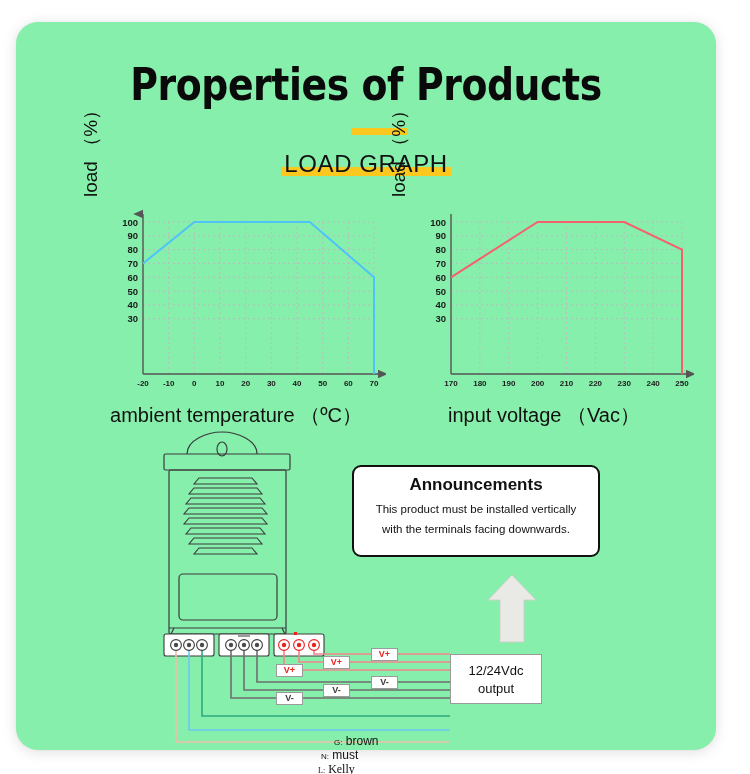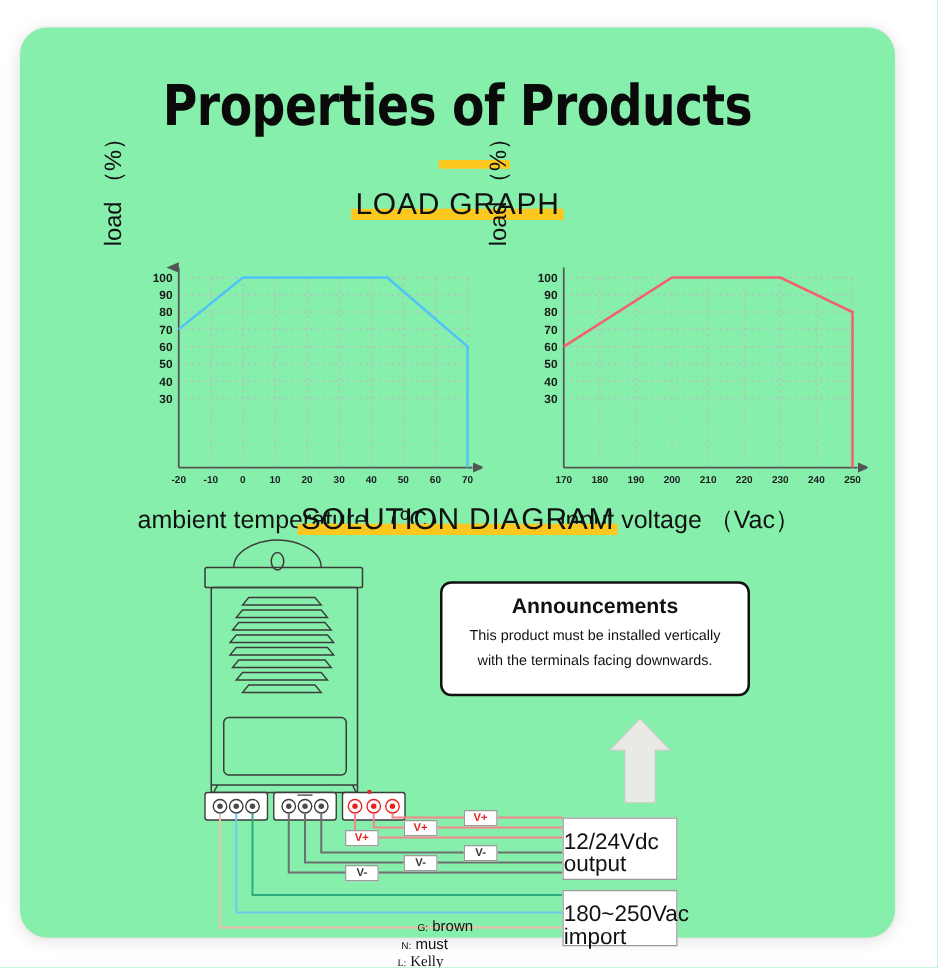--- a/index.html
+++ b/index.html
@@ -76,22 +76,22 @@
   .ann-line{
     position:absolute;left:0;width:100%;text-align:center;
     font-size:11.5px;color:#111;font-family:"Liberation Sans", sans-serif;
   }
   #ann-l1{top:36px;}
   #ann-l2{top:56px;}
 
   
   .io-box{
     position:absolute;border:1px solid #9a9a9a;background:#fff;
-    box-sizing:border-box;
-    font-family:"Liberation Sans", sans-serif;font-size:18px;color:#111;
+    box-sizing:border-box;text-align:center;
+    font-family:"Liberation Sans", sans-serif;font-size:13px;color:#111;
   }
   #box-output{left:434px;top:232px;width:92px;height:50px;}
   #box-import{left:434px;top:290px;width:92px;height:45px;}
   .io-box .l1{position:absolute;left:0;width:100%;top:8px;}
   .io-box .l2{position:absolute;left:0;width:100%;top:26px;}
 
   
   .tag{
     position:absolute;box-sizing:border-box;background:#fff;
     border:1px solid #9b9b9b;font-size:9px;font-weight:bold;
@@ -235,23 +235,20 @@
         <polyline id="rg-line" fill="none" stroke="#f4606c" stroke-width="2" points="57.0,77.3 143.6,22.0 230.3,22.0 288.0,49.6 288.0,174.0"></polyline>
       </svg>
       <div style="position:absolute;left:-8px;top:14px;width:130px;height:26px;
                   transform:rotate(-90deg);transform-origin:left top;
                   display:flex;align-items:center;justify-content:center;">
         <span style="font-size:19px;color:#111;white-space:nowrap;">load （%）</span>
       </div>
       <div class="axis-title">input voltage （Vac）</div>
     </div>
 
-    <div class="section-head" id="head-solution">
-      <span class="hl"><span>SOLUTION DIAGRAM</span></span>
-    </div>
 
     <div id="solution-diagram">
 
       <svg class="diag-svg" width="700" height="328" viewBox="0 0 700 328">
 
         <g stroke="#3b3b3b" fill="none" stroke-width="1.2">
 
           <path d="M171,32 C171,18 191,10 206,10 C221,10 241,18 241,32"></path>
           <ellipse cx="206" cy="27" rx="5" ry="7"></ellipse>
           <rect x="148" y="32" width="126" height="16" rx="1.5"></rect>
@@ -331,24 +328,20 @@
       <div class="ann-box">
         <div class="ann-title">Announcements</div>
         <div class="ann-line" id="ann-l1">This product must be installed vertically</div>
         <div class="ann-line" id="ann-l2">with the terminals facing downwards.</div>
       </div>
 
       <div class="io-box" id="box-output">
         <div class="l1">12/24Vdc</div>
         <div class="l2">output</div>
       </div>
-      <div class="io-box" id="box-import">
-        <div class="l1">180~250Vac</div>
-        <div class="l2">import</div>
-      </div>
 
       <div class="tag vp" style="left:355px;top:226px;">V+</div>
       <div class="tag vp" style="left:307px;top:234px;">V+</div>
       <div class="tag vp" style="left:260px;top:242px;">V+</div>
 
       <div class="tag vn" style="left:355px;top:254px;">V-</div>
       <div class="tag vn" style="left:307px;top:262px;">V-</div>
       <div class="tag vn" style="left:260px;top:270px;">V-</div>
 
       <div class="wlabel" style="left:318px;top:282px;">

